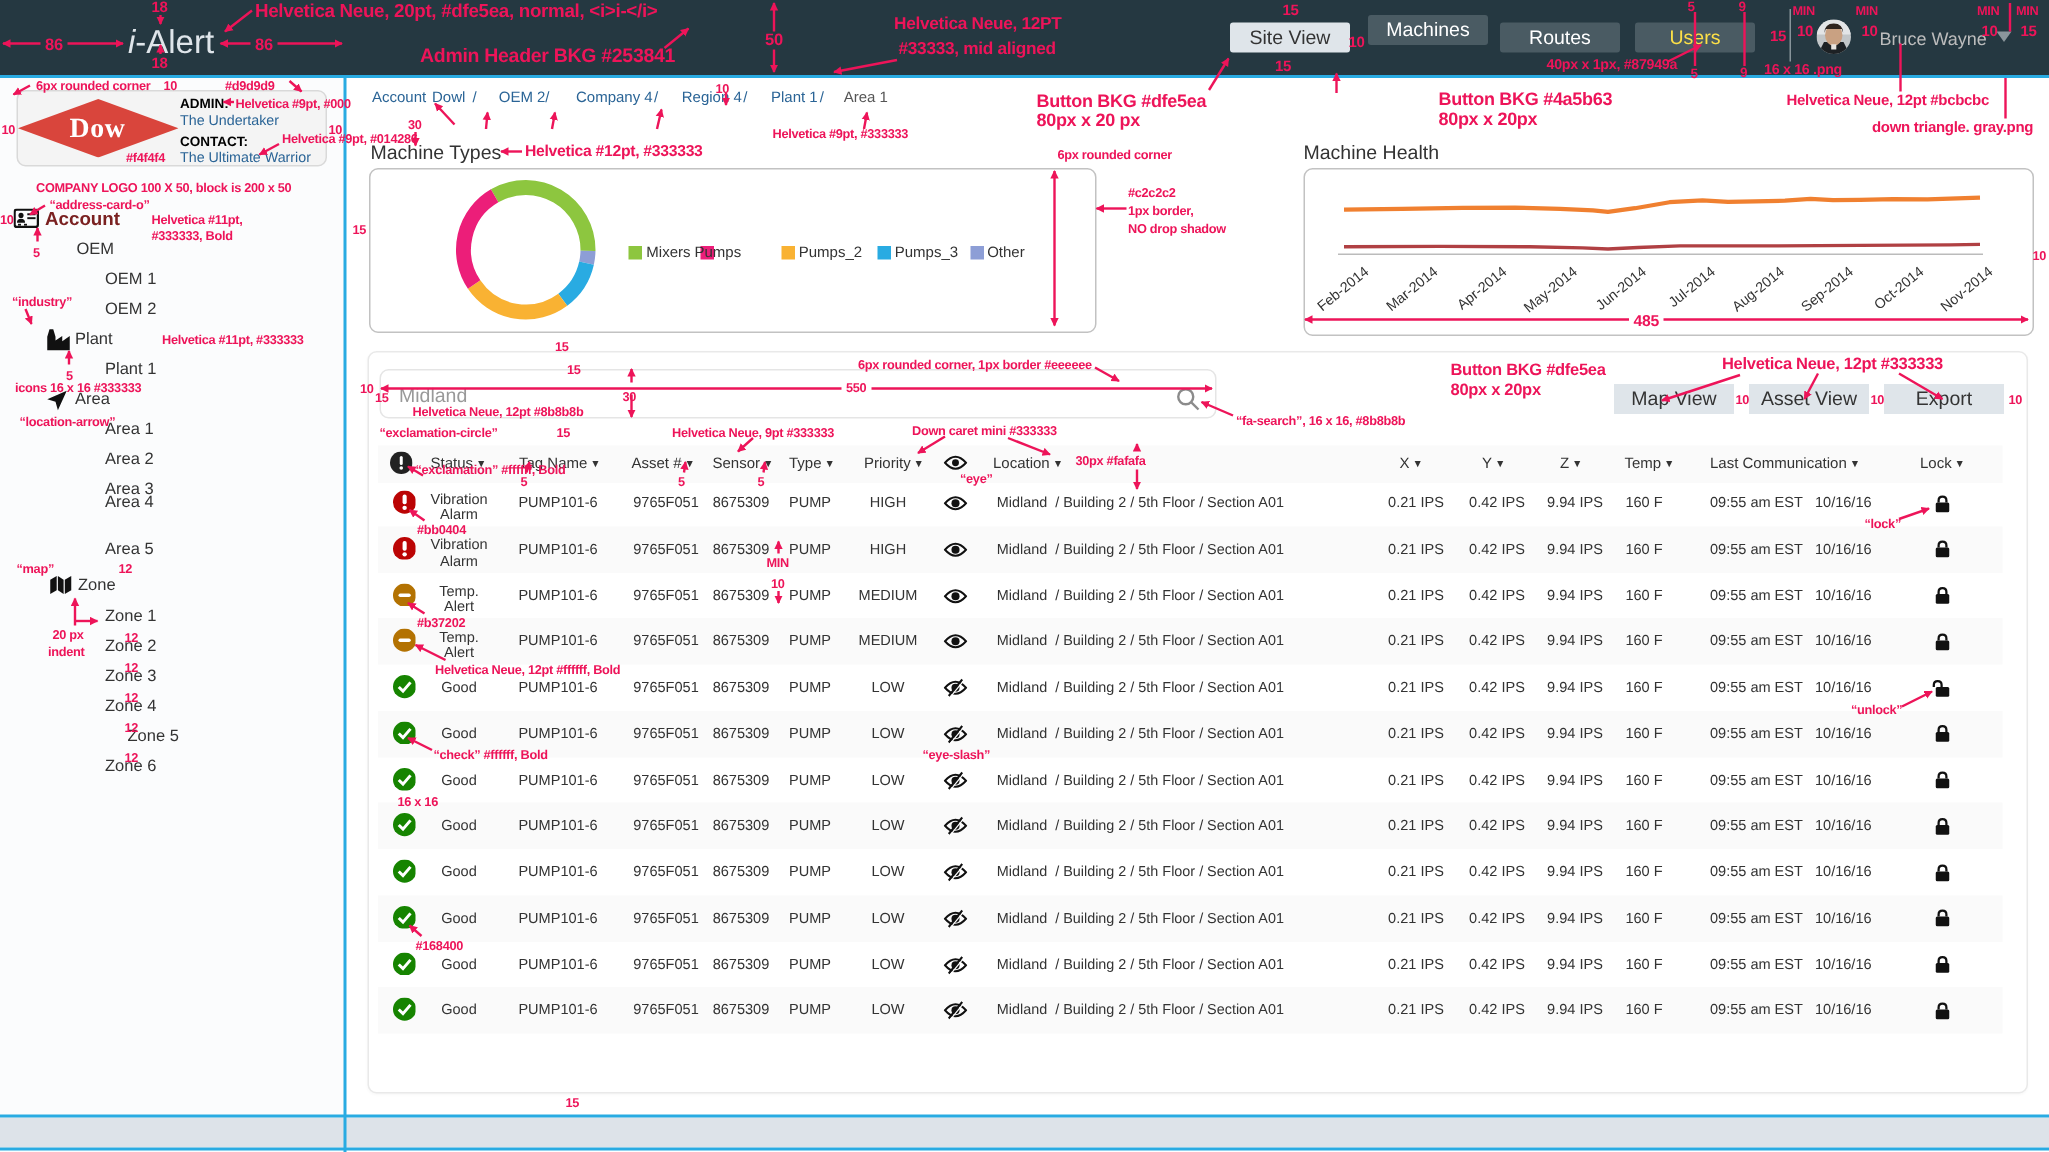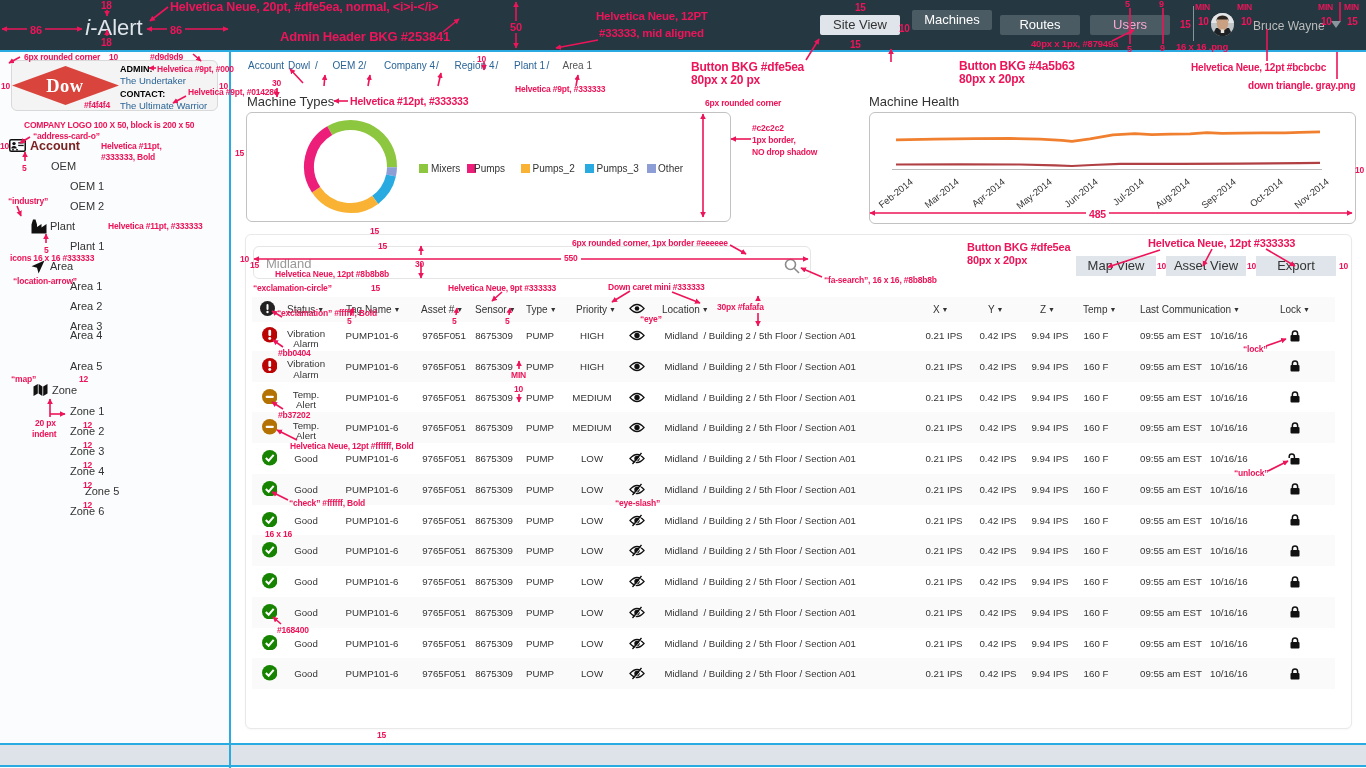--- a/index.html
+++ b/index.html
@@ -13,21 +13,21 @@
 <div class="ab" style="left:0;top:51.5px;width:230px;height:716px;background:#fbfcfd;"></div>
 <div class="ab" style="left:0;top:745px;width:1366px;height:20px;background:#dde3e9;"></div>
 <div class="ab" style="left:0;top:50px;width:1366px;height:2px;background:#29abe2;"></div>
 <div class="ab" style="left:229px;top:52px;width:2px;height:716px;background:#29abe2;"></div>
 <div class="ab" style="left:0;top:743px;width:1366px;height:2px;background:#29abe2;"></div>
 <div class="ab" style="left:0;top:765px;width:1366px;height:2px;background:#29abe2;"></div>
 <div class="ab ctr" style="left:114px;top:15px;font-size:22px;color:#dfe5ea;"><i>i</i>-Alert</div>
 <div class="ab" style="left:820px;top:15px;width:80px;height:20px;background:#dfe5ea;color:#333333;font-size:13px;text-align:center;line-height:20px;border-radius:2px;">Site View</div>
 <div class="ab" style="left:912px;top:10px;width:80px;height:20px;background:#4a5b63;color:#ffffff;font-size:13px;text-align:center;line-height:20px;border-radius:2px;">Machines</div>
 <div class="ab" style="left:1000px;top:15px;width:80px;height:20px;background:#4a5b63;color:#ffffff;font-size:13px;text-align:center;line-height:20px;border-radius:2px;">Routes</div>
-<div class="ab" style="left:1090px;top:15px;width:80px;height:20px;background:#4a5b63;color:#f9a8d4;font-size:13px;text-align:center;line-height:20px;border-radius:2px;">Users</div>
+<div class="ab" style="left:1090px;top:15px;width:80px;height:20px;background:#4a5b63;color:#fde047;font-size:13px;text-align:center;line-height:20px;border-radius:2px;">Users</div>
 <div class="ab" style="left:1193px;top:6px;width:1px;height:35px;background:#87949a;"></div>
 <svg class="ab" style="left:1211px;top:12.5px" width="23" height="23" viewBox="0 0 23 23">
 <defs>
       <clipPath id="avc">
         <circle cx="11.5" cy="11.5" r="11.5"></circle>
       </clipPath>
     </defs>
 <g clip-path="url(#avc)">
 <rect width="23" height="23" fill="#c2c6c8"></rect>
 <rect x="0" y="0" width="23" height="10" fill="#e3e5e6"></rect>
@@ -105,21 +105,21 @@
 <svg class="ab" style="left:303px;top:119px" width="95" height="95" viewBox="0 0 95 95">
     <path d="M 26.75 11.56 A 41.5 41.5 0 0 1 88.99 48.22" fill="none" stroke="#8dc63f" stroke-width="10"></path>
     <path d="M 88.99 48.22 A 41.5 41.5 0 0 1 88.02 56.48" fill="none" stroke="#8d9ed6" stroke-width="10"></path>
     <path d="M 88.02 56.48 A 41.5 41.5 0 0 1 72.19 80.86" fill="none" stroke="#29abe2" stroke-width="10"></path>
     <path d="M 72.19 80.86 A 41.5 41.5 0 0 1 13.09 70.71" fill="none" stroke="#f9b233" stroke-width="10"></path>
     <path d="M 13.09 70.71 A 41.5 41.5 0 0 1 26.75 11.56" fill="none" stroke="#ec1e79" stroke-width="10"></path>
   </svg>
 <div class="ab" style="left:419.4px;top:163.5px;width:9px;height:9px;background:#8dc63f;"></div>
 <div class="ab" style="left:430.9px;top:162.5px;font-size:10px;color:#333;">Mixers</div>
 <div class="ab" style="left:467.4px;top:163.5px;width:9px;height:9px;background:#ec1e79;"></div>
-<div class="ab" style="left:474px;top:162.5px;font-size:10px;color:#333;">Pumps</div>
+<div class="ab" style="left:463px;top:162.5px;font-size:10px;color:#333;">Pumps</div>
 <div class="ab" style="left:521px;top:163.5px;width:9px;height:9px;background:#f9b233;"></div>
 <div class="ab" style="left:532.5px;top:162.5px;font-size:10px;color:#333;">Pumps_2</div>
 <div class="ab" style="left:585px;top:163.5px;width:9px;height:9px;background:#29abe2;"></div>
 <div class="ab" style="left:596.5px;top:162.5px;font-size:10px;color:#333;">Pumps_3</div>
 <div class="ab" style="left:646.6px;top:163.5px;width:9px;height:9px;background:#8d9ed6;"></div>
 <div class="ab" style="left:658.1px;top:162.5px;font-size:10px;color:#333;">Other</div>
 <div class="ab" style="left:869px;top:112px;width:485px;height:110px;background:#fff;border:1px solid #c2c2c2;border-radius:6px;"></div>
 <svg class="ab" style="left:870px;top:113px" width="484" height="108" viewBox="0 0 484 108">
 <line x1="22" y1="56.5" x2="452" y2="56.5" stroke="#bbbbbb" stroke-width="1"></line>
 <polyline points="26,51.5 90,51.30000000000001 150,51.5 185,52.30000000000001 202,53 222,52 250,50.900000000000006 310,50.900000000000006 370,50.599999999999994 430,50.19999999999999 450,49.900000000000006" fill="none" stroke="#b04043" stroke-width="2.2" stroke-linejoin="round"></polyline>

